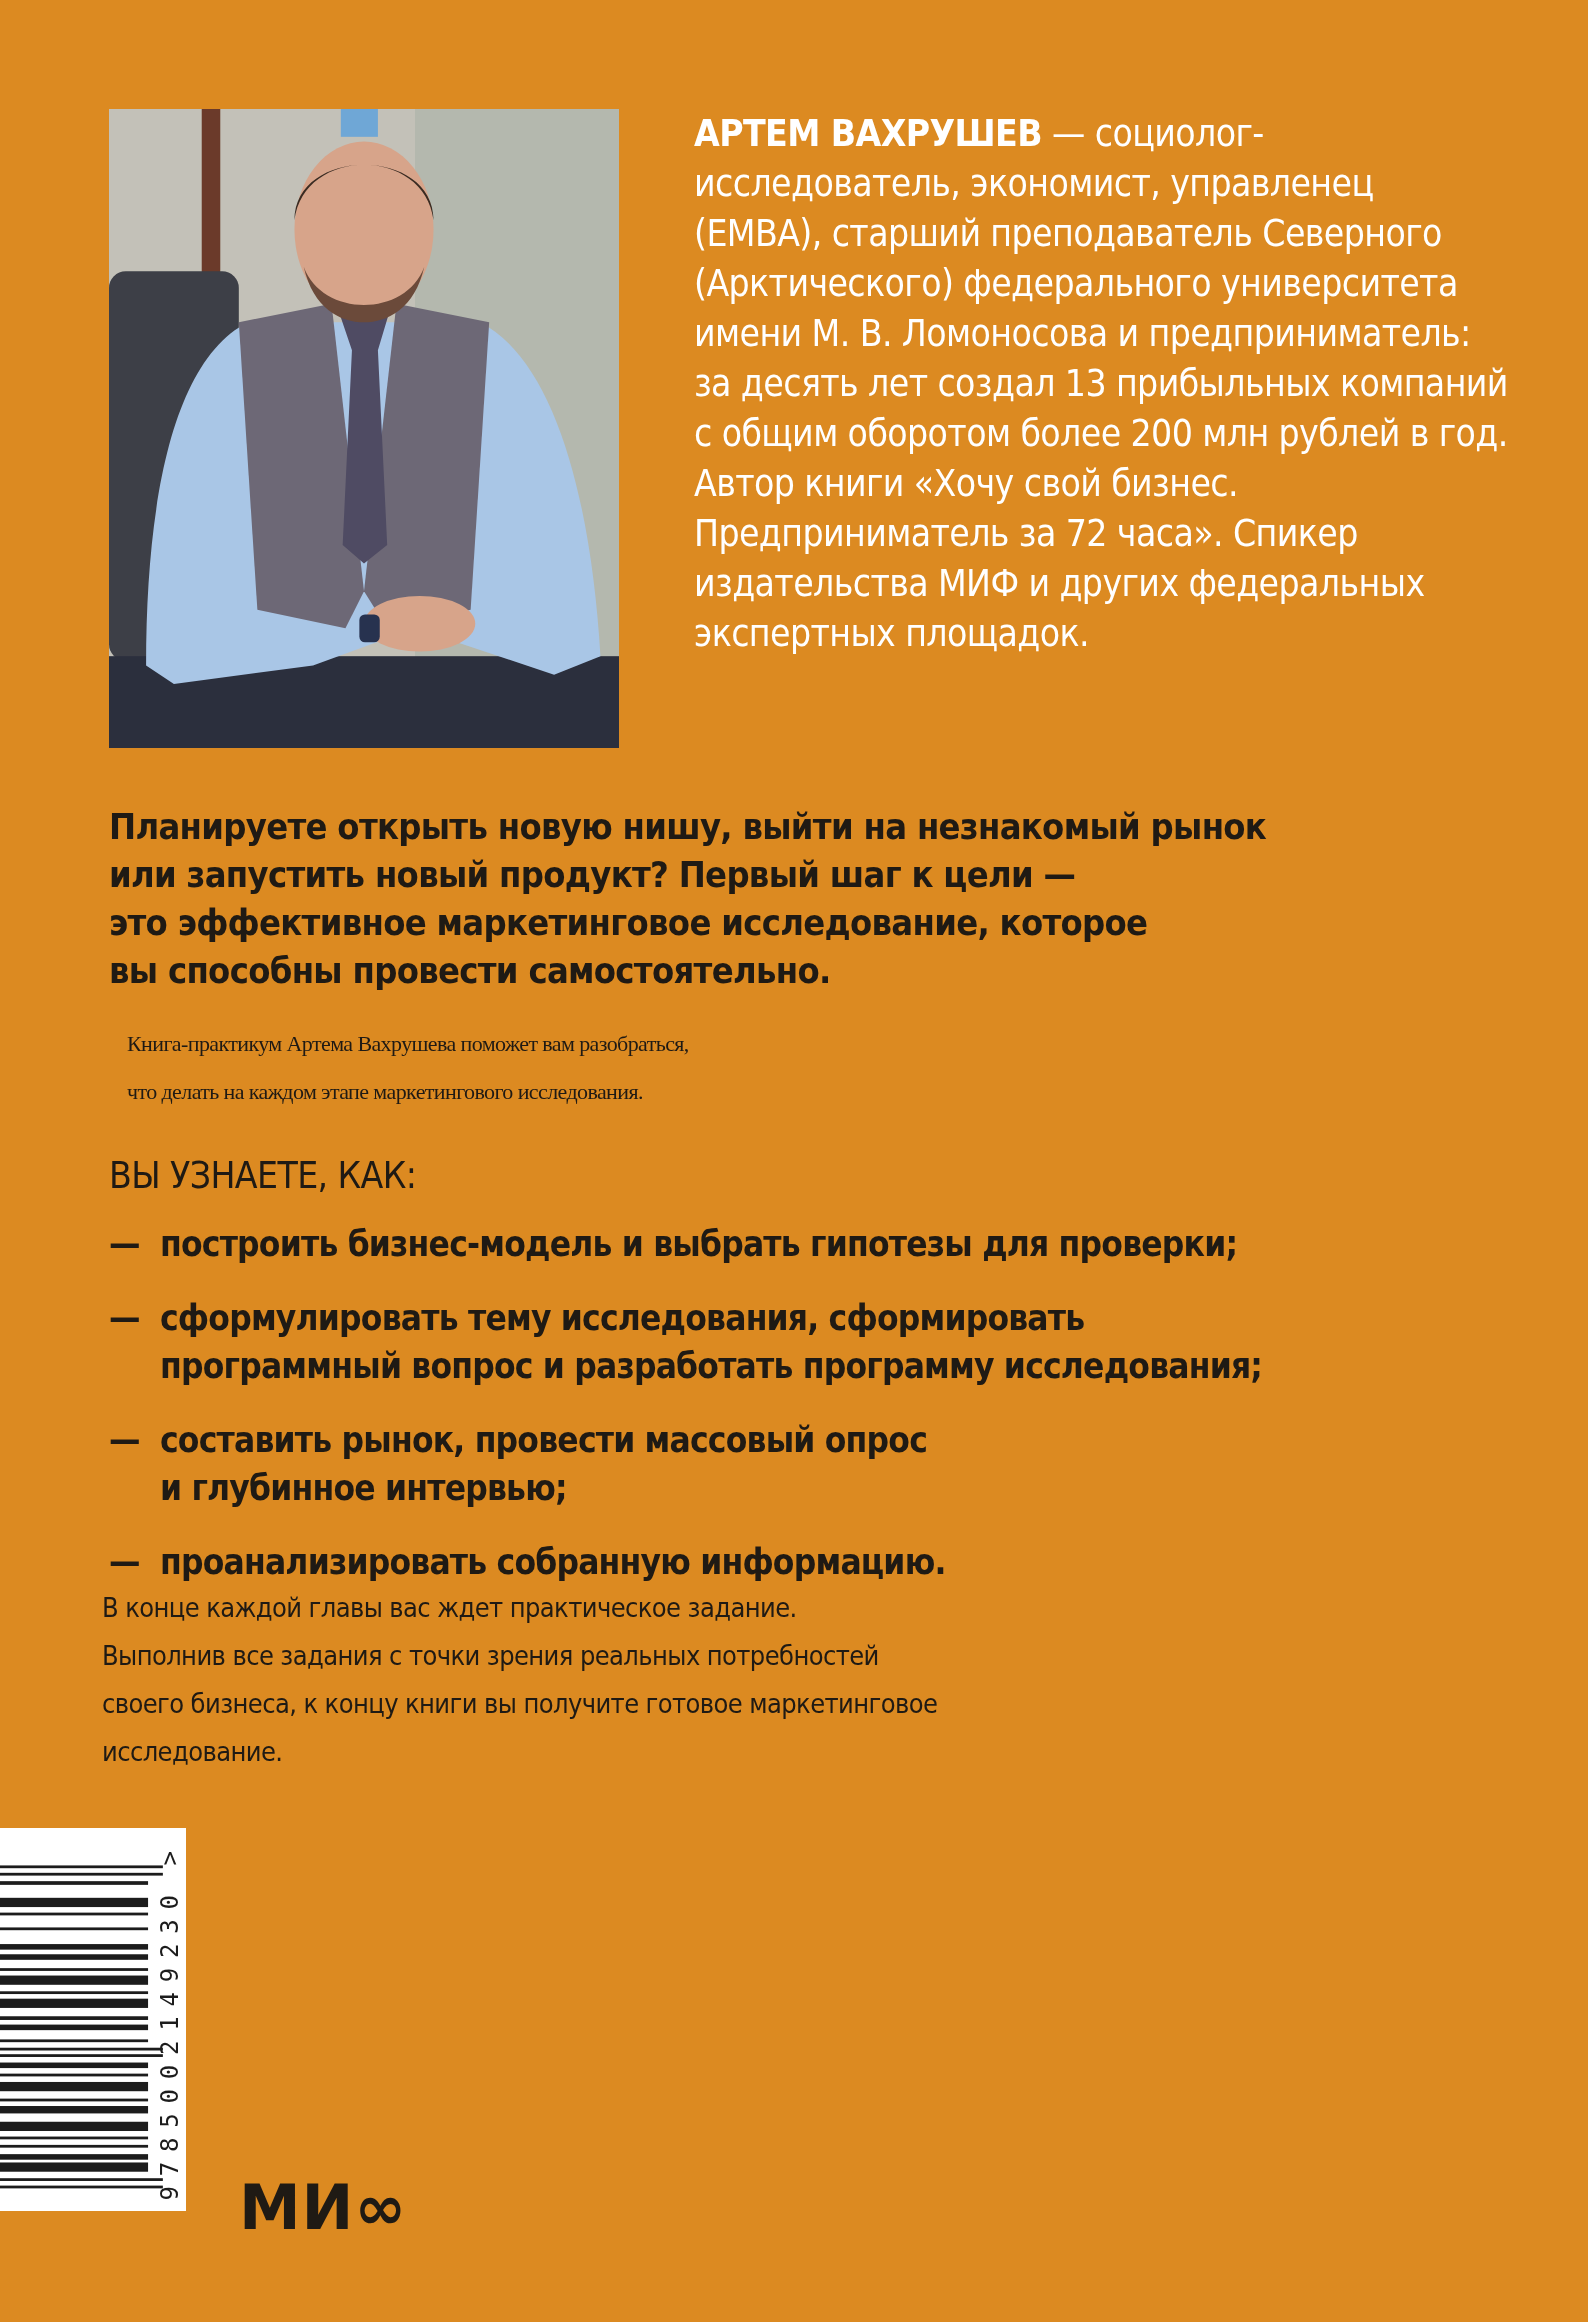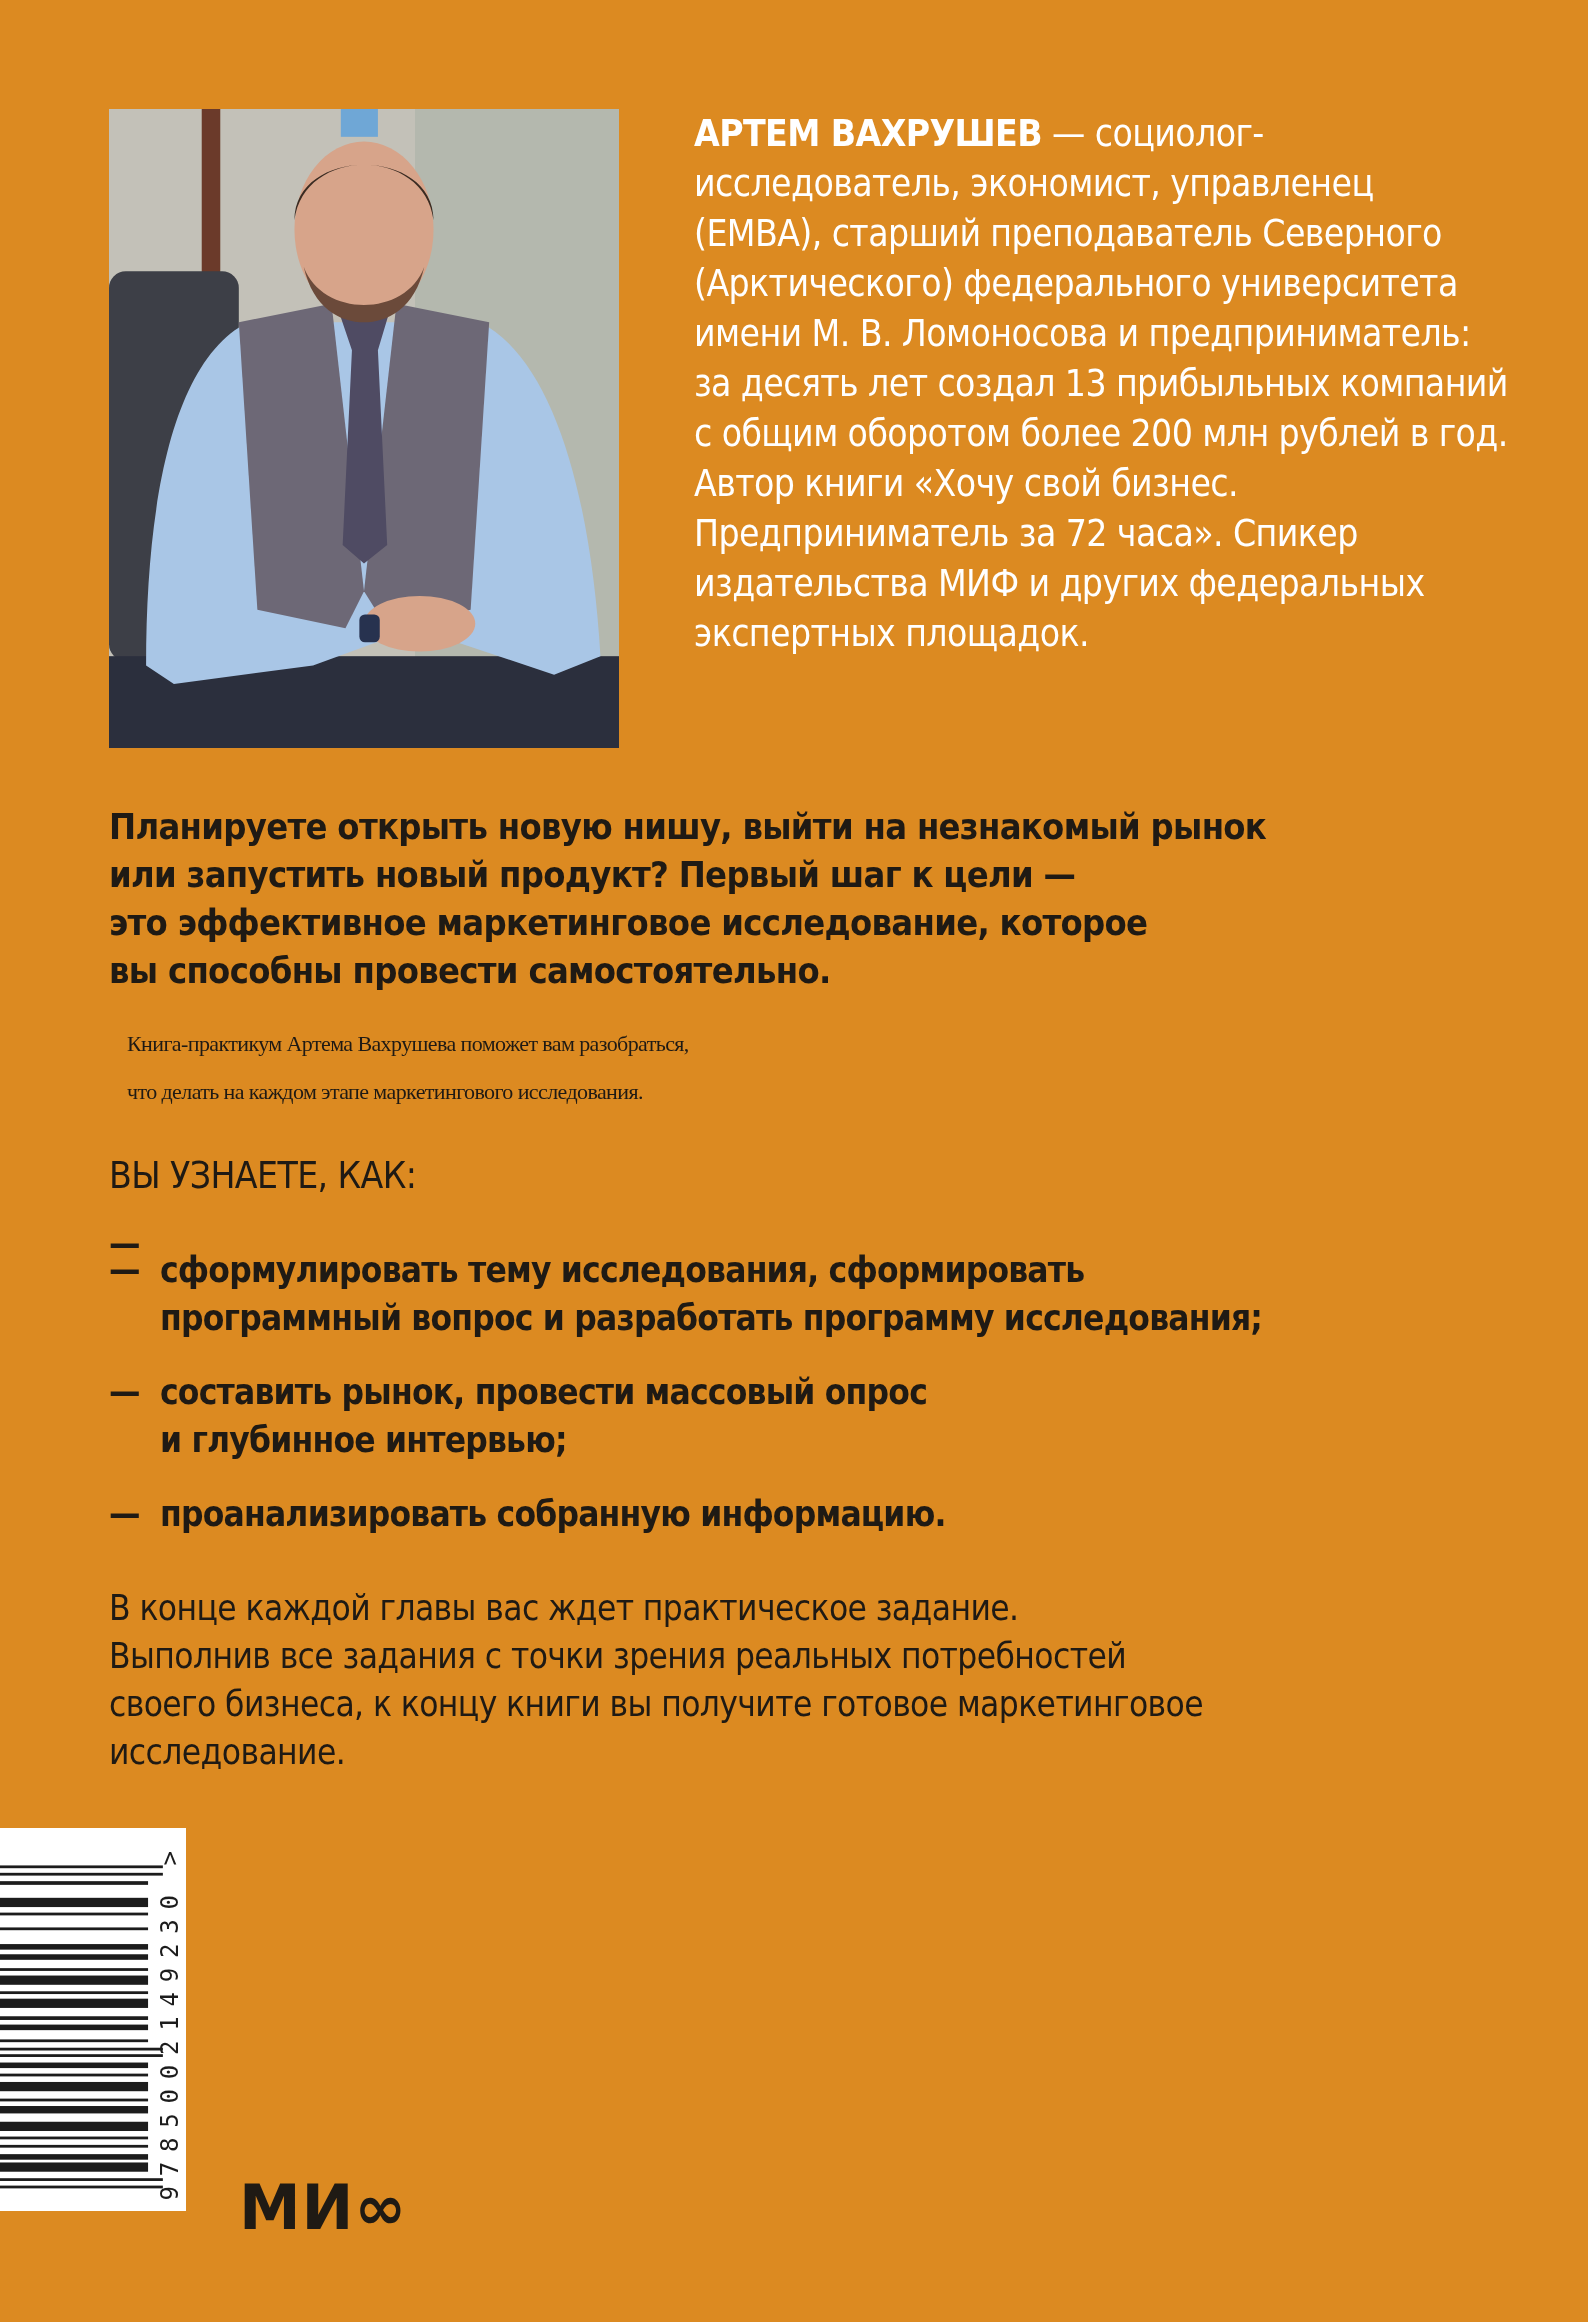--- a/index.html
+++ b/index.html
@@ -33,22 +33,22 @@
       position:absolute; left:109px; top:1152px;
       font-size:37px; line-height:48px; letter-spacing:-0.6px;
     }
     .learn-list { position:absolute; left:109px; top:1220px; width:1345px; margin:0; padding:0; list-style:none; }
     .learn-list li {
       position:relative; padding-left:51px; font-size:35px; line-height:48px;
       font-weight:bold; letter-spacing:-0.8px; margin-bottom:26px; white-space:pre-line;
     }
     .learn-list li .dash { position:absolute; left:0; top:0; }
     .outro {
-      position:absolute; left:109px; top:1584px; width:1345px;
-      font-size:35px; line-height:48px; letter-spacing:-0.6px; white-space:pre-line;
+      position:absolute; left:102px; top:1584px; width:1345px;
+      font-size:27px; line-height:48px; letter-spacing:-0.6px; white-space:pre-line;
     }
     .barcode {
       position:absolute; left:0; top:1828px; width:186px; height:383px; background:#fff;
     }
     .barcode svg { display:block; }
     .logo {
       position:absolute; left:239px; top:2171px;
       font-family:"DejaVu Sans","Liberation Sans",sans-serif;
       font-size:62px; font-weight:bold; letter-spacing:0.9px; color:#1f1a14;
     }
@@ -84,21 +84,21 @@
 или запустить новый продукт? Первый шаг к цели —
 это эффективное маркетинговое исследование, которое
 вы способны провести самостоятельно.</div>
 
 <div class="p2">Книга-практикум Артема Вахрушева поможет вам разобраться,
 что делать на каждом этапе маркетингового исследования.</div>
 
 <div class="learn-h">ВЫ УЗНАЕТЕ, КАК:</div>
 
 <ul class="learn-list">
-  <li><span class="dash">—</span></li>
+  <li><span class="dash">—</span><span>построить бизнес-модель и выбрать гипотезы для проверки;</span></li>
   <li><span class="dash">—</span><span>сформулировать тему исследования, сформировать
 программный вопрос и разработать программу исследования;</span></li>
   <li><span class="dash">—</span><span>составить рынок, провести массовый опрос
 и глубинное интервью;</span></li>
   <li><span class="dash">—</span><span>проанализировать собранную информацию.</span></li>
 </ul>
 
 <div class="outro">В конце каждой главы вас ждет практическое задание.
 Выполнив все задания с точки зрения реальных потребностей
 своего бизнеса, к концу книги вы получите готовое маркетинговое

